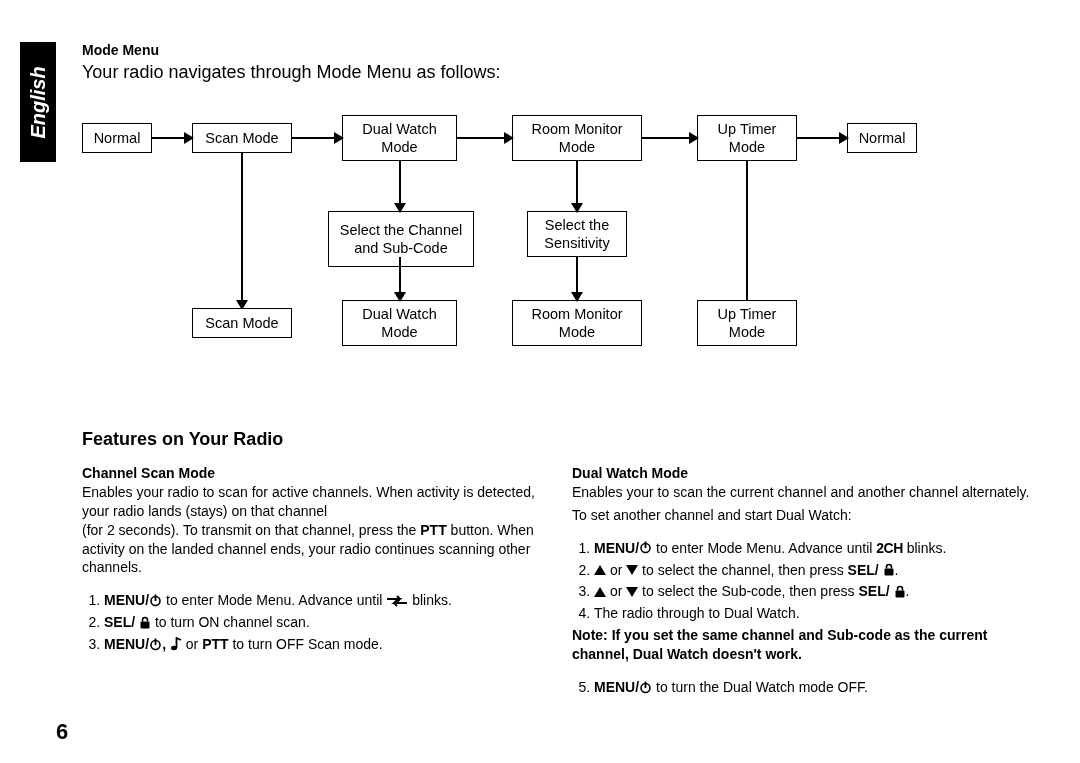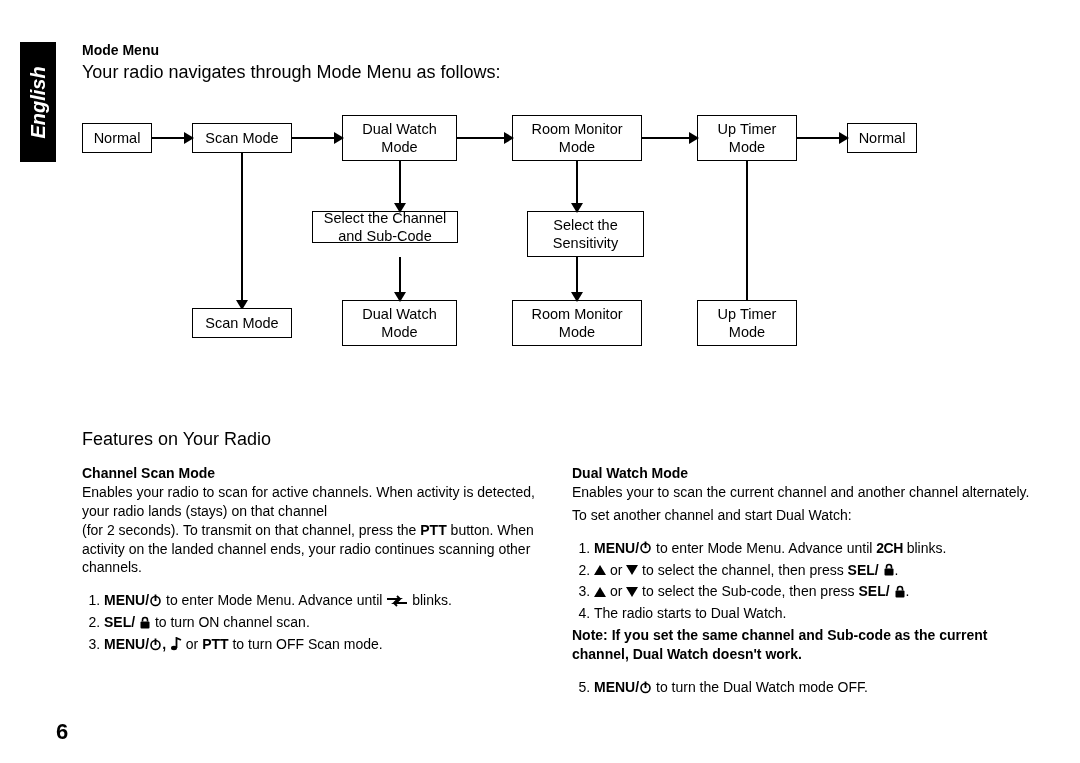--- a/index.html
+++ b/index.html
@@ -81,21 +81,21 @@
     border-right: 6px solid transparent;
   }
   .arrow-v .line {
     position: absolute;
     left: 50%; transform: translateX(-50%);
     top: 0; bottom: 6px;
     width: 2px; background: #000;
   }
 
   .section-title {
-    font-weight: normal;
+    font-weight: bold;
     font-size: 18px;
     margin-top: 6px;
     margin-bottom: 8px;
   }
   .subhead { font-weight: bold; font-size: 14px; margin-bottom: 0; margin-top:6px }
   .two-col {
     display: grid;
     grid-template-columns: 460px 460px;
     column-gap: 30px;
     font-size: 14px;
@@ -145,22 +145,22 @@
     <div class="arrow-h" style="left:375px; top:30px; width:55px;  height:10px">
         <div class="line"></div>
       </div>
     <div class="arrow-h" style="left:560px; top:30px; width:55px;  height:10px">
         <div class="line"></div>
       </div>
     <div class="arrow-h" style="left:715px; top:30px; width:50px;  height:10px">
         <div class="line"></div>
       </div>
 
-    <div class="box" style="left:230px;top:108px;width:146px;height:32px">Select the Channel and Sub-Code</div>
-    <div class="box" style="left:445px;top:108px;width:117px;height:46px">Select the Sensitivity</div>
+    <div class="box" style="left:246px;top:108px;width:146px;height:56px">Select the Channel and Sub-Code</div>
+    <div class="box" style="left:445px;top:108px;width:100px;height:46px">Select the Sensitivity</div>
 
     <div class="arrow-v" style="left:155px;top:50px; width:10px;height:155px">
         <div class="line"></div>
       </div>
     <div class="arrow-v" style="left:313px;top:58px; width:10px;height:50px">
         <div class="line"></div>
       </div>
     <div class="arrow-v" style="left:490px;top:58px; width:10px;height:50px">
         <div class="line"></div>
       </div>
@@ -244,21 +244,21 @@
         <li>
           <svg class="icon" width="12" height="10" viewBox="0 0 12 10">
               <path d="M6 0 L12 10 L0 10 Z" fill="#000"></path>
             </svg><span> or </span><svg class="icon" width="12" height="10" viewBox="0 0 12 10">
               <path d="M0 0 L12 0 L6 10 Z" fill="#000"></path>
             </svg><span> to select the Sub-code, then press </span><b>SEL/ </b><svg class="icon" width="12" height="13" viewBox="0 0 12 13">
               <rect x="1.5" y="5.5" width="9" height="7" rx="1" fill="#000"></rect>
               <path d="M3.5 5.5 V4 a2.5 2.5 0 0 1 5 0 V5.5" fill="none" stroke="#000" stroke-width="1.6"></path>
             </svg>.
         </li>
-        <li>The radio starts to Dual Watch.</li>
+        <li>The radio through to Dual Watch.</li>
       </ol>
       <p><b>Note: If you set the same channel and Sub-code as the current channel, Dual Watch doesn't work.</b></p>
       <ol start="5">
         <li>
           <b>MENU/</b><svg class="icon" width="13" height="13" viewBox="0 0 13 13">
               <circle cx="6.5" cy="7" r="4.5" fill="none" stroke="#000" stroke-width="1.6"></circle>
               <line x1="6.5" y1="0.5" x2="6.5" y2="7" stroke="#000" stroke-width="1.8"></line>
             </svg><span> to turn the Dual Watch mode OFF.</span>
         </li>
       </ol>

